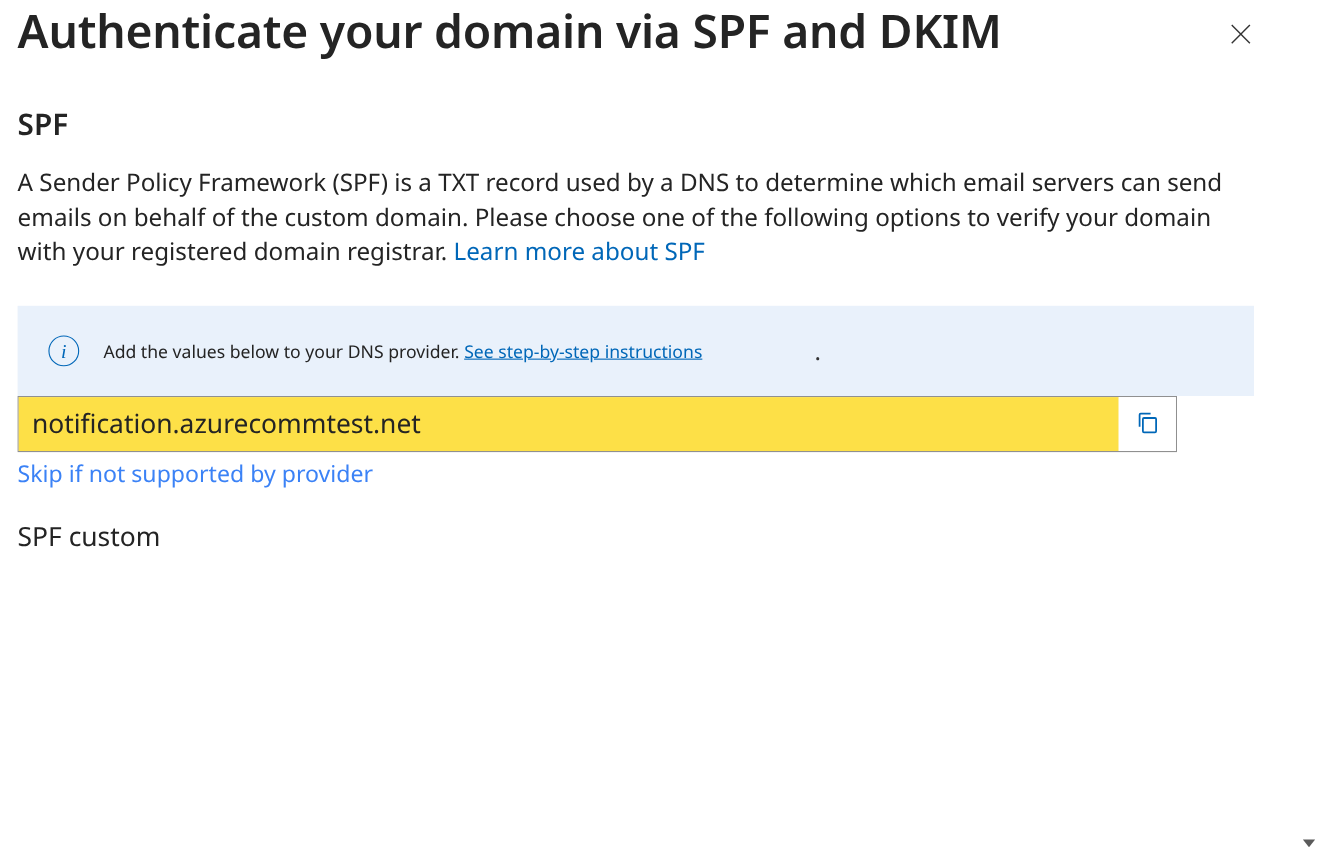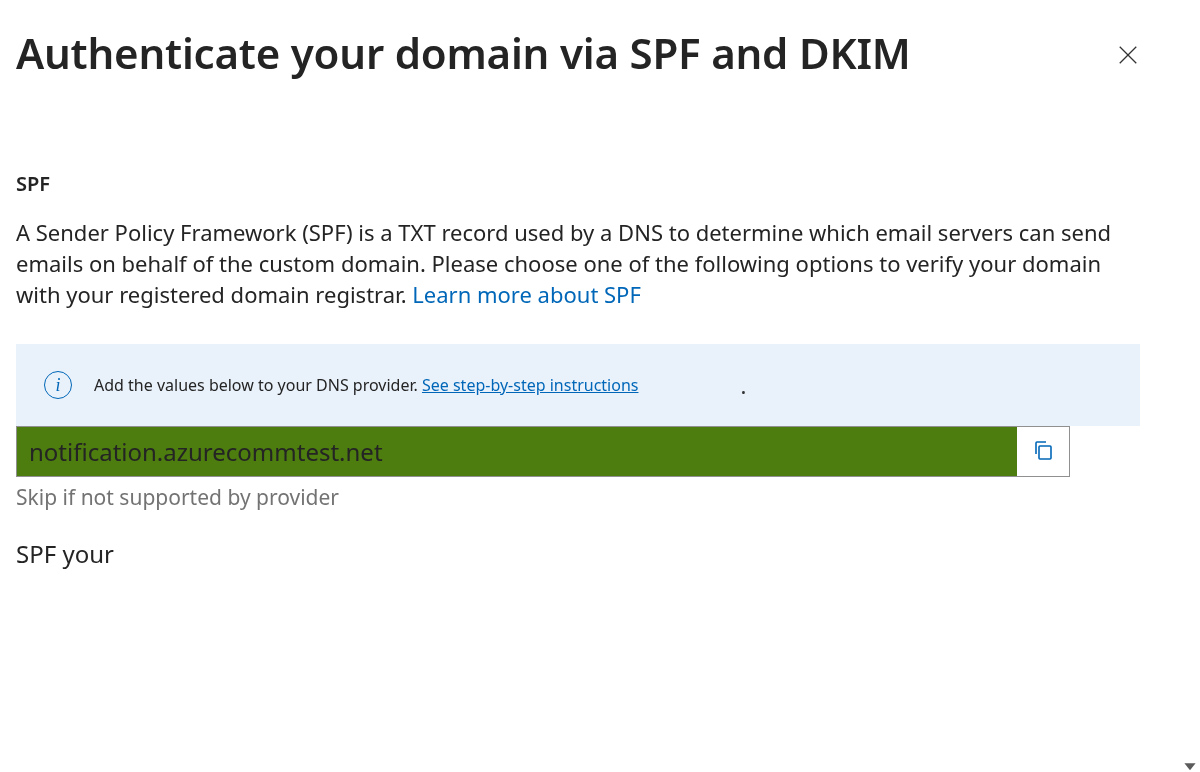--- a/index.html
+++ b/index.html
@@ -24,41 +24,40 @@
     ::-webkit-scrollbar-thumb { background: #c8c8c8; }
     ::-webkit-scrollbar-button:single-button {
       height: 18px; background: transparent;
     }
     .header {
       display: flex;
       align-items: flex-start;
       justify-content: space-between;
       padding-top: 4px;
       padding-right: 8px;
-      margin-top: 24px;
     }
     h1.title {
       font-size: 42px;
       font-weight: 600;
       line-height: 1.2;
       letter-spacing: -0.2px;
     }
     .close-btn {
       width: 36px; height: 36px;
       display: flex; align-items: center; justify-content: center;
       cursor: pointer;
       background: transparent; border: none;
       margin-top: 10px;
       margin-right: 6px;
     }
     .close-btn svg { width: 22px; height: 22px; stroke: #333; stroke-width: 1.4; }
     .section-heading {
-      font-size: 20px;
+      font-size: 27px;
       font-weight: 600;
-      margin-top: 92px;
+      margin-top: 40px;
       margin-bottom: 20px;
     }
     .description {
       font-size: 22px;
       line-height: 1.4;
       color: #242424;
       font-weight: 400;
       max-width: 1120px;
     }
     .description a, .link {
@@ -101,34 +100,34 @@
       max-width: 1054px;
       border: 1px solid #909090;
     }
     .field-input {
       flex: 1;
       border: none;
       padding: 8px 12px;
       font-size: 24px;
       font-family: inherit;
       outline: none;
-      background: #4d7c0f;
+      background: #fde047;
       color: #242424;
     }
     .copy-btn {
       width: 52px;
       display: flex; align-items: center; justify-content: center;
       background: #fff;
       border: none;
       cursor: pointer;
     }
     .copy-btn svg { width: 24px; height: 24px; fill: none; stroke: #0067b8; stroke-width: 1.6; }
     .helper {
       font-size: 21px;
-      color: #737373;
+      color: #3b82f6;
       margin-top: 6px;
     }
     .field-label.second { margin-top: 26px; }
     
     .scroll-arrow {
       position: absolute;
       right: 3px;
       bottom: 2px;
       width: 14px; height: 14px;
       pointer-events: none;
@@ -172,21 +171,21 @@
       <span>
         <svg viewBox="0 0 24 24">
           <rect x="8" y="8" width="12" height="13" rx="1"></rect>
           <path d="M5 16 V5 a1 1 0 0 1 1-1 h9"></path>
         </svg>
       </span>
     </button>
   </div>
   <div class="helper">Skip if not supported by provider</div>
 
-  <div class="field-label second">SPF your</div>
+  <div class="field-label second">SPF custom</div>
 
 </div>
 
 <div class="scroll-arrow">
   <svg viewBox="0 0 10 10">
       <polygon points="1,3 9,3 5,8"></polygon>
     </svg>
 </div>
 
 </body></html>

